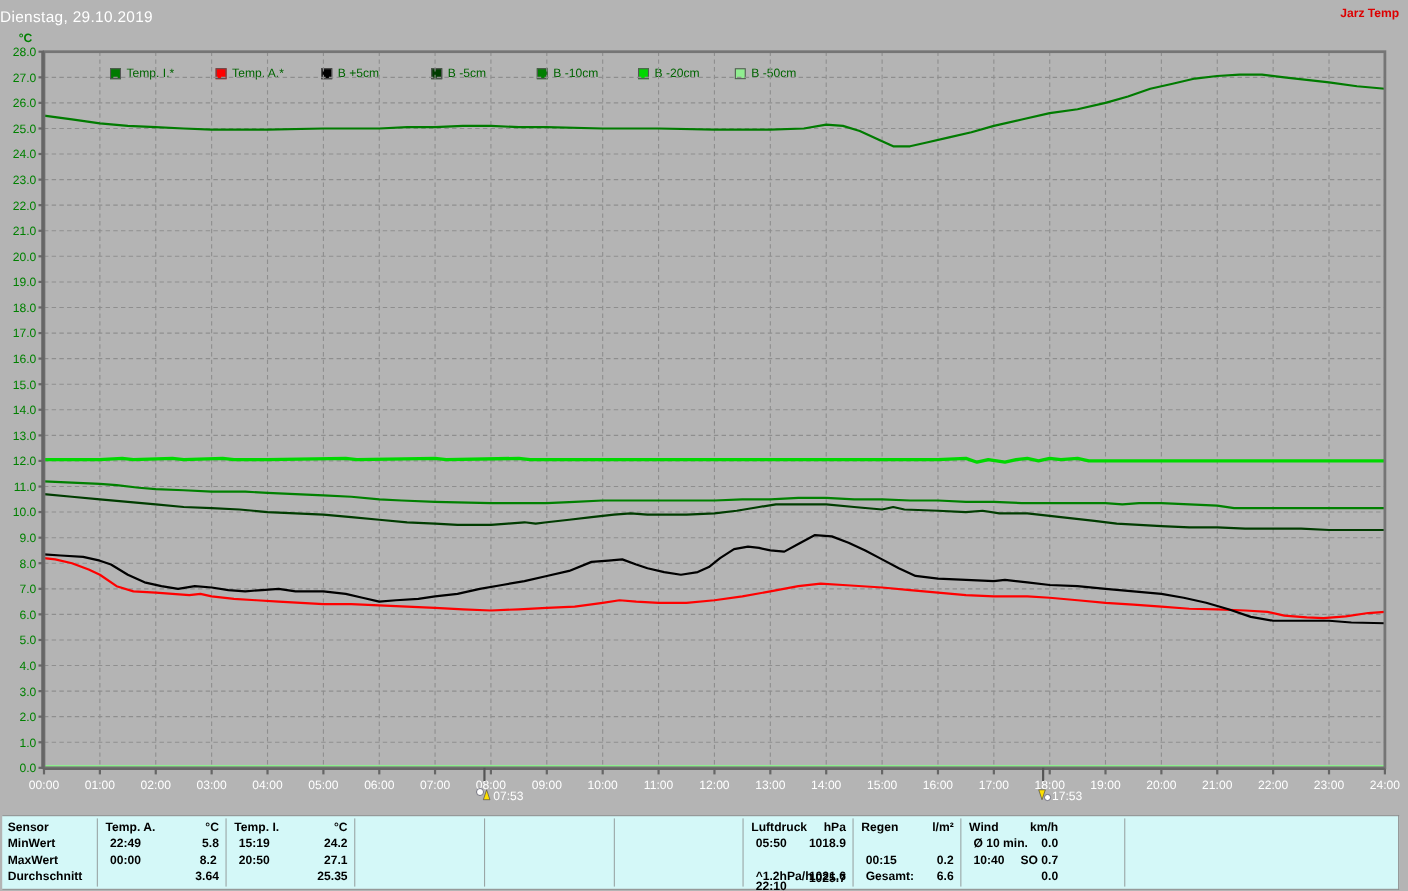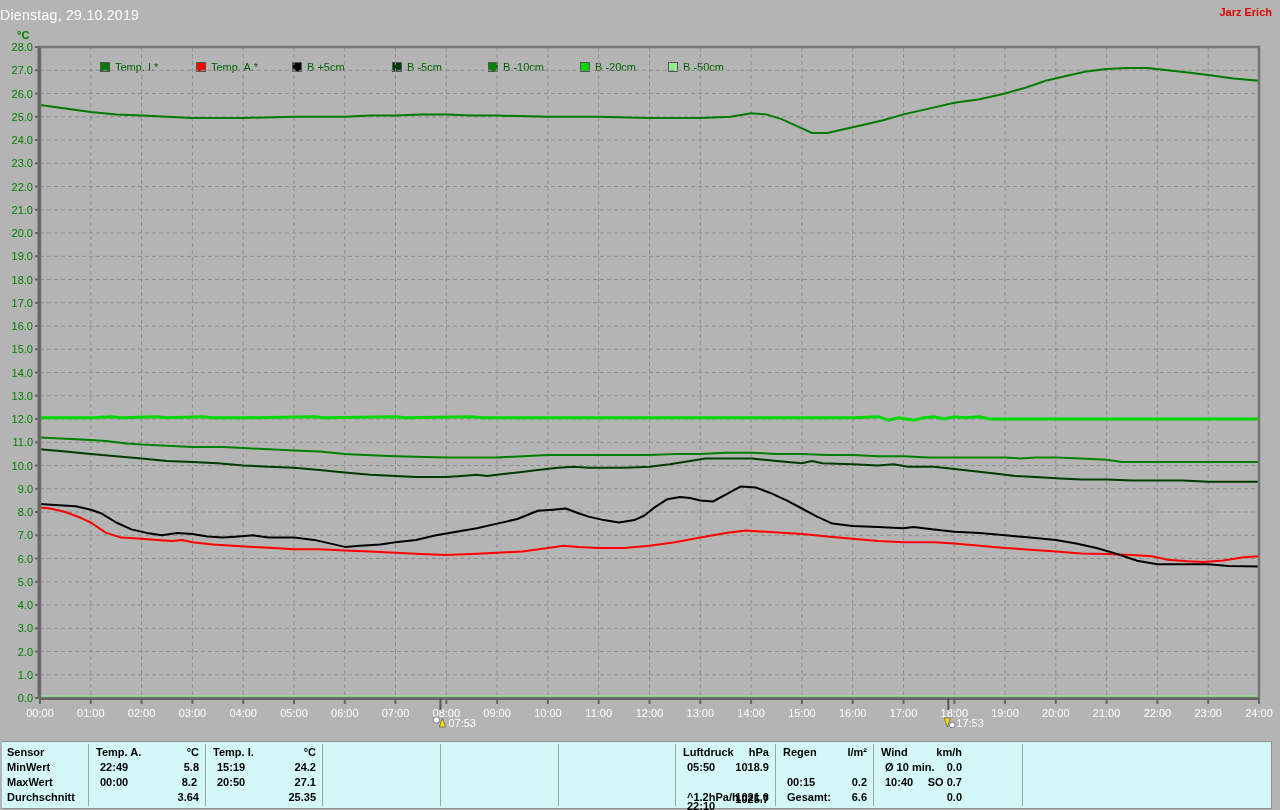--- a/index.html
+++ b/index.html
@@ -37,21 +37,21 @@
     position:absolute;font-size:11px;font-weight:bold;color:#000;
     white-space:nowrap;height:15px;line-height:15px;
   }
   .tsep{position:absolute;top:2px;bottom:2px;width:1px;background:#9aa6a6;}
   .right{text-align:right;}
 </style>
 </head>
 <body>
 
 <div class="title">Dienstag, 29.10.2019</div>
-<div class="author">Jarz Erich</div>
+<div class="author">Jarz Temp</div>
 <div class="unit-label">°C</div>
 <div class="legend" id="legend">
     <div class="legend-item" style="left: 100px;">
       <span class="legend-swatch" style="background: rgb(0, 123, 0);"></span>
       <span class="legend-label">Temp. I.*</span>
     </div>
     <div class="legend-item" style="left: 196px;">
       <span class="legend-swatch" style="background: rgb(255, 0, 0);"></span>
       <span class="legend-label">Temp. A.*</span>
     </div>

